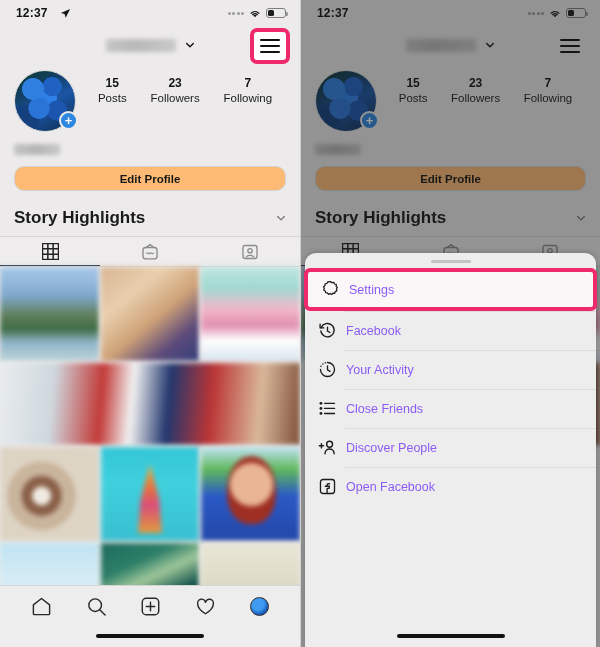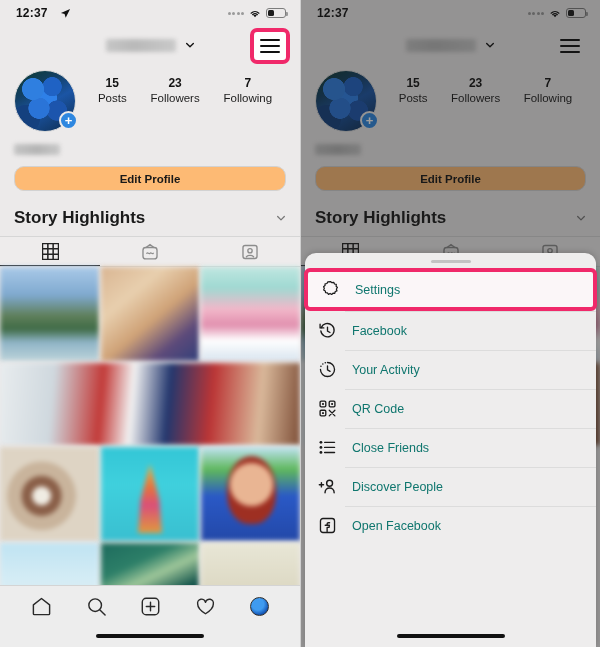--- a/index.html
+++ b/index.html
@@ -131,21 +131,21 @@
   .sheet-handle { width:40px; height:3px; border-radius:2px; background:#c3c3c3; margin:7px auto 5px auto; }
   .menu-item { position:relative; display:flex; align-items:center; height:39px; padding-left:13px; }
   .menu-item + .menu-item:before {
     content:""; position:absolute; left:40px; right:0; top:0; height:1px; background:#dcdcdc;
   }
   .menu-item.highlight {
     background:#fbf6f8; border:4px solid #f0296a; border-radius:6px; height:43px; margin:0 -1px;
   }
   .menu-item.highlight:before { display:none; }
   .mi-icon { width:28px; display:flex; align-items:center; justify-content:flex-start; }
-  .mi-label { font-size:12.5px; color:#0f766e; margin-left:6px; }
+  .mi-label { font-size:12.5px; color:#8b5cf6; }
   .sheet .home-indicator { bottom:9px; }
 
   svg { display:block; }
 </style>
 </head>
 <body>
 
 <div class="stage">
 
   <div class="panel left">
@@ -444,34 +444,20 @@
             <path d="M10 2.6a7.4 7.4 0 1 1-7.4 7.4" fill="none" stroke="#1b1b1b" stroke-width="1.4" stroke-linecap="round"></path>
             <circle cx="3.1" cy="6.6" r=".85" fill="#1b1b1b"></circle>
             <circle cx="5.1" cy="4.2" r=".85" fill="#1b1b1b"></circle>
             <circle cx="7.7" cy="2.9" r=".85" fill="#1b1b1b"></circle>
             <path d="M10 6.2v4.1l2.7 1.6" fill="none" stroke="#1b1b1b" stroke-width="1.4" stroke-linecap="round"></path>
           </svg>
         </span>
         <span class="mi-label">Your Activity</span>
       </div>
 
-      <div class="menu-item">
-        <span class="mi-icon">
-          <svg width="19" height="19" viewBox="0 0 20 20">
-            <rect x="2.2" y="2.2" width="6" height="6" rx="1.2" fill="none" stroke="#1b1b1b" stroke-width="1.4"></rect>
-            <rect x="11.8" y="2.2" width="6" height="6" rx="1.2" fill="none" stroke="#1b1b1b" stroke-width="1.4"></rect>
-            <rect x="2.2" y="11.8" width="6" height="6" rx="1.2" fill="none" stroke="#1b1b1b" stroke-width="1.4"></rect>
-            <rect x="4.3" y="4.3" width="1.9" height="1.9" fill="#1b1b1b"></rect>
-            <rect x="13.9" y="4.3" width="1.9" height="1.9" fill="#1b1b1b"></rect>
-            <rect x="4.3" y="13.9" width="1.9" height="1.9" fill="#1b1b1b"></rect>
-            <path d="M11.8 11.8l6 6M17.8 11.8l-6 6" stroke="#1b1b1b" stroke-width="1.3" stroke-linecap="round"></path>
-          </svg>
-        </span>
-        <span class="mi-label">QR Code</span>
-      </div>
 
 
       <div class="menu-item">
         <span class="mi-icon">
           <svg width="19" height="19" viewBox="0 0 20 20">
             <circle cx="3.1" cy="4.6" r="1.5" fill="#1b1b1b"></circle>
             <circle cx="3.1" cy="9.9" r="1.5" fill="#1b1b1b"></circle>
             <circle cx="3.1" cy="15.2" r="1.5" fill="#1b1b1b"></circle>
             <path d="M7 4.6h10.4M7 9.9h10.4M7 15.2h10.4" stroke="#1b1b1b" stroke-width="1.5" stroke-linecap="round"></path>
           </svg>

